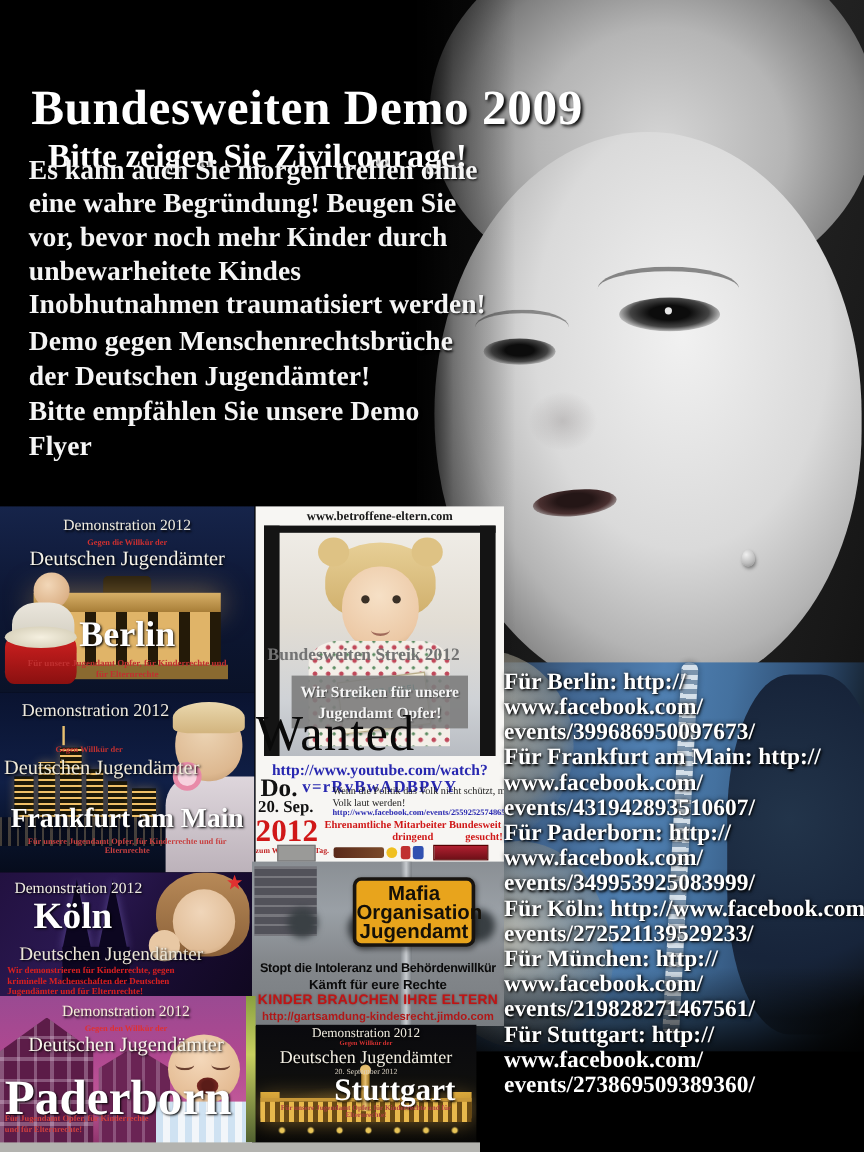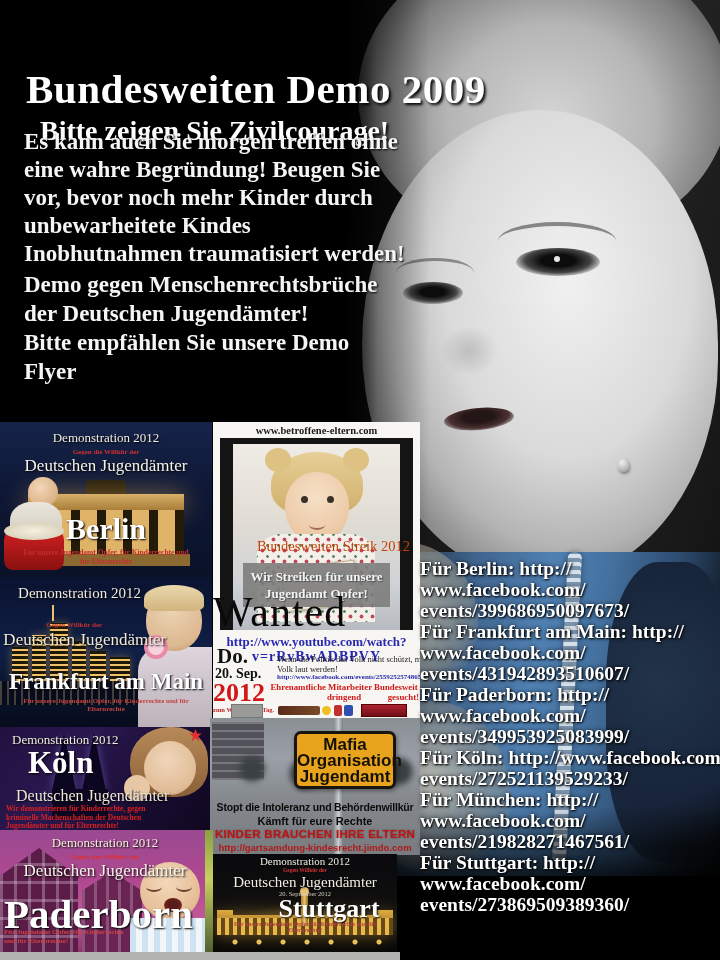--- a/index.html
+++ b/index.html
@@ -136,21 +136,21 @@
   .w-face{left:52px;top:28px;width:64px;height:70px;border-radius:48%;background:radial-gradient(circle at 48% 35%,#f6e0c6,#ecc9a6 70%,#d0a278);}
   .w-eye{width:7px;height:7px;border-radius:50%;background:#3a3026;}
   .w-smile{left:76px;top:76px;width:16px;height:8px;border-bottom:2.5px solid #a06a5a;border-radius:50%;}
   .w-dress{left:24px;top:90px;width:118px;height:88px;border-radius:22% 22% 0 0;
     background:radial-gradient(circle,#c0485a 1.6px,rgba(0,0,0,0) 2.3px) 0 0/11px 11px,
                radial-gradient(circle,#5a8a60 1px,rgba(0,0,0,0) 1.7px) 5px 6px/11px 11px,#f4efe8;}
   .w-sign{left:50px;top:120px;width:72px;height:42px;background:#f2ecda;border:1px solid #b8ac8a;transform:rotate(-7deg);
     box-shadow:1px 1px 3px rgba(0,0,0,.35);}
   .w-signtext{width:100%;top:8px;text-align:center;font-size:6.5px;font-weight:700;letter-spacing:.5px;color:#2a9a9a;
     font-family:"Liberation Sans",sans-serif;}
-  .w-caption{left:10px;width:187px;top:116px;text-align:right;font-size:14.5px;font-weight:400;color:#c2410c;z-index:3;}
+  .w-caption{left:10px;width:187px;top:116px;text-align:left;font-size:14.5px;font-weight:700;color:#737373;z-index:3;}
   .w-graybox{left:30px;top:141px;width:147px;height:44px;background:rgba(124,124,124,.9);z-index:4;
     color:#f4f4f4;text-align:center;font-size:13px;line-height:17px;padding-top:5px;box-sizing:border-box;font-weight:600;
     text-shadow:1px 1px 1px rgba(0,0,0,.45);}
   .w-headline{left:0;width:100%;top:166px;text-align:left;font-size:42px;color:#0a0a0a;letter-spacing:1px;z-index:5;}
   .w-yt1{width:100%;top:212px;text-align:center;font-size:13px;font-weight:700;color:#2828b0;z-index:5;}
   .w-yt2{width:100%;top:227px;text-align:center;font-size:14px;font-weight:700;letter-spacing:1px;color:#2828b0;z-index:5;}
   .w-day{left:4px;top:222px;font-size:21px;font-weight:700;color:#111;z-index:5;}
   .w-date{left:2px;top:244px;font-size:14px;font-weight:700;color:#111;z-index:5;}
   .w-year{left:0;top:256px;font-size:26px;font-weight:700;color:#d01818;z-index:5;}
   .w-datenote{left:0;top:284px;font-size:6.5px;font-weight:700;color:#c02020;z-index:5;white-space:nowrap;}

